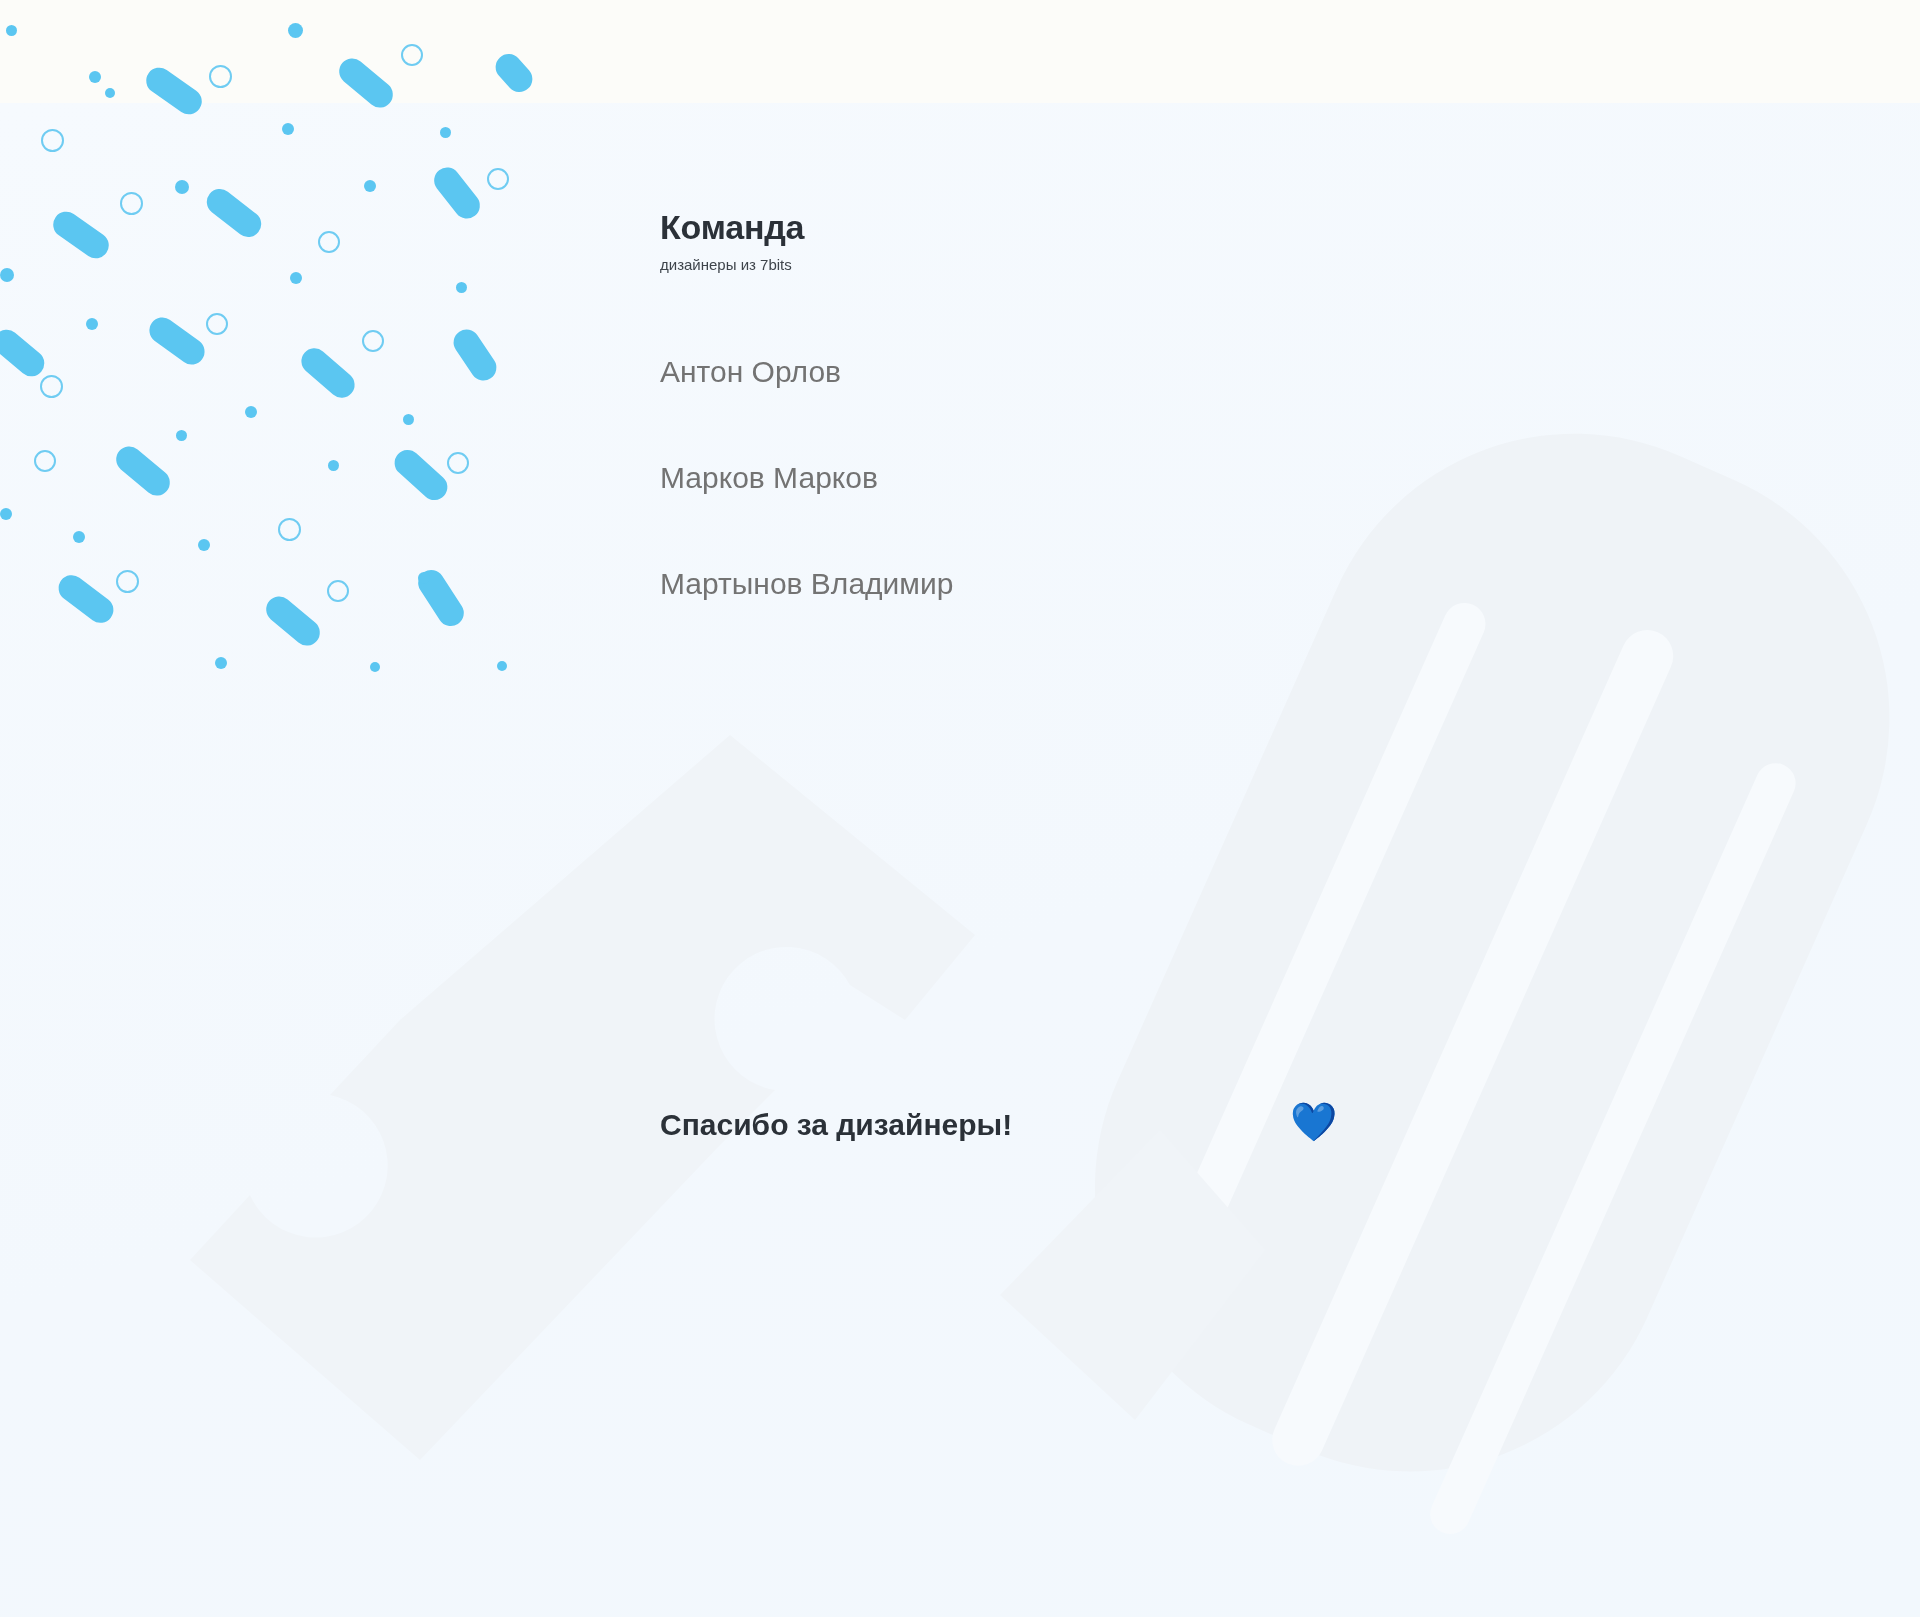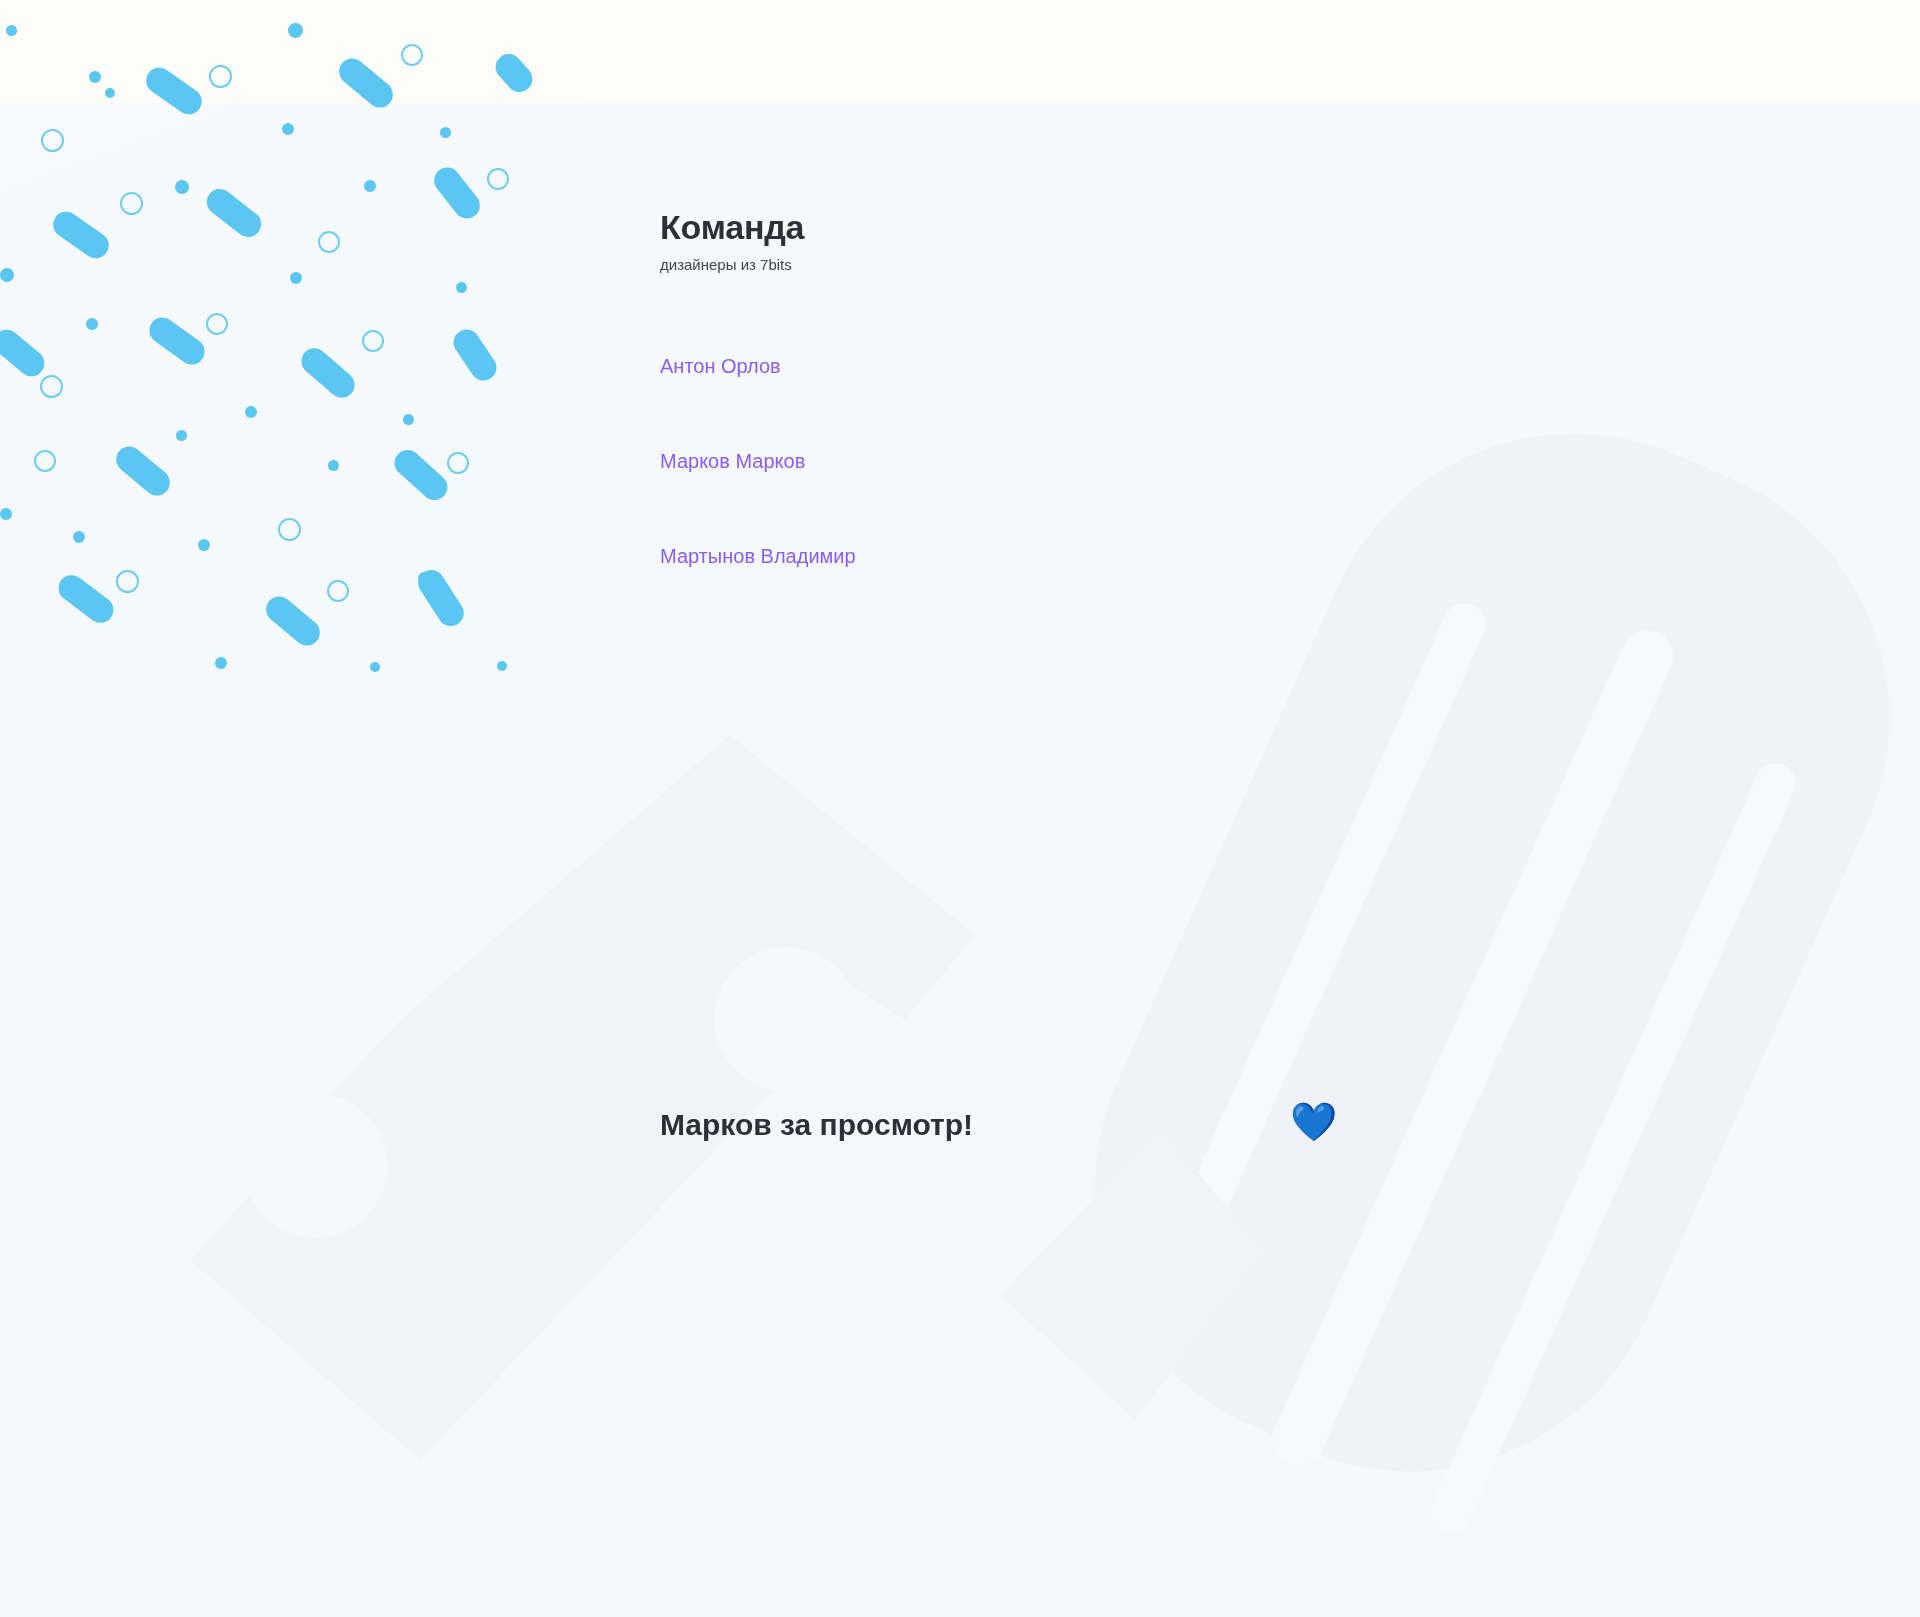--- a/index.html
+++ b/index.html
@@ -113,23 +113,23 @@
   }
 
   .members {
     position: absolute;
     left: 0;
     top: 355px;
     width: 700px;
   }
 
   .member {
-    font-size: 20px;
+    font-size: 30px;
     font-weight: 400;
-    color: #8b5cf6;
+    color: #737373;
     line-height: 1.1;
     margin-bottom: 73px;
   }
   .member:last-child { margin-bottom: 12px; }
 
   .outro {
     position: absolute;
     left: 0;
     top: 1108px;
     display: flex;
@@ -251,19 +251,19 @@
       <div class="subtitle">дизайнеры из 7bits</div>
     </div>
 
     <div class="members" id="members">
         <div class="member">Антон Орлов</div>
         <div class="member">Марков Марков</div>
         <div class="member">Мартынов Владимир</div>
       </div>
 
     <div class="outro">
-      <div class="outro-text">Марков за просмотр!</div>
+      <div class="outro-text">Спасибо за дизайнеры!</div>
     </div>
     <div class="outro-heart">💙</div>
 
   </div>
 
 </div>
 
 </body></html>

